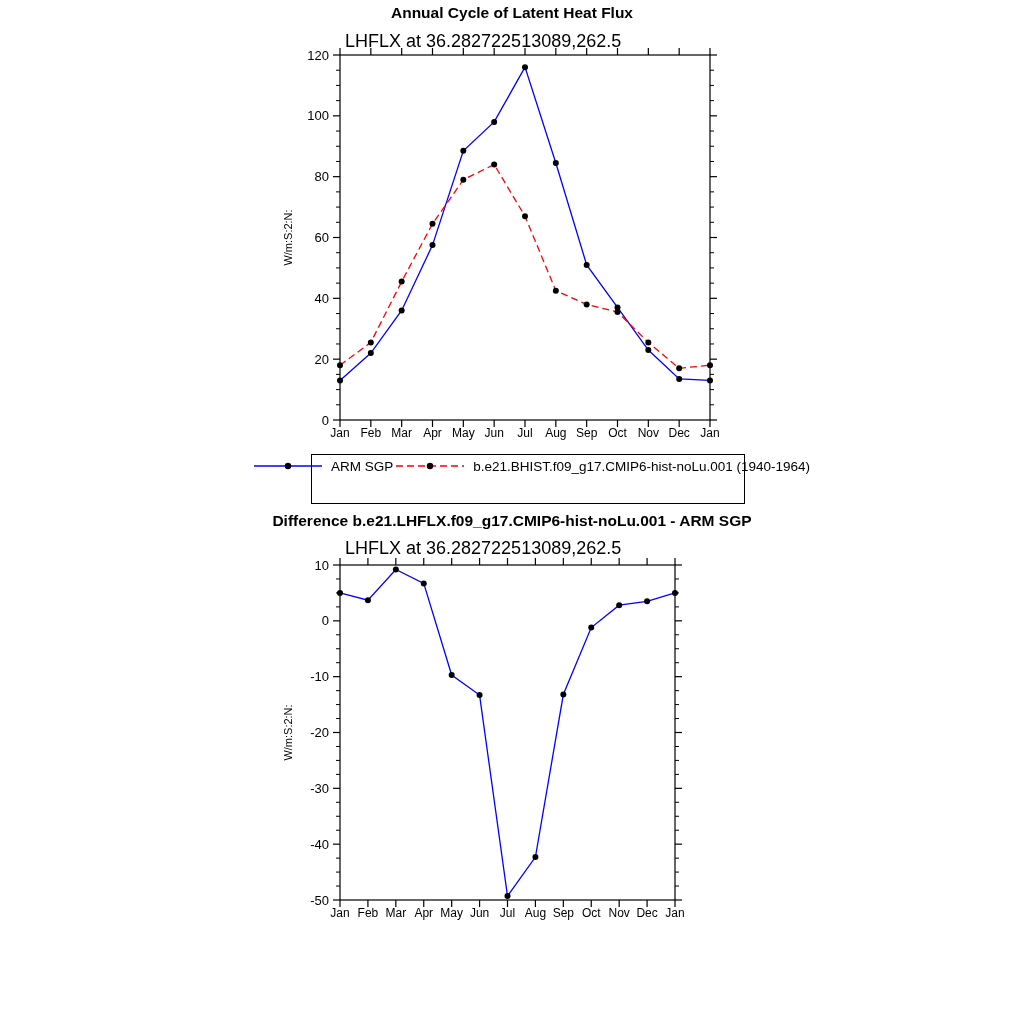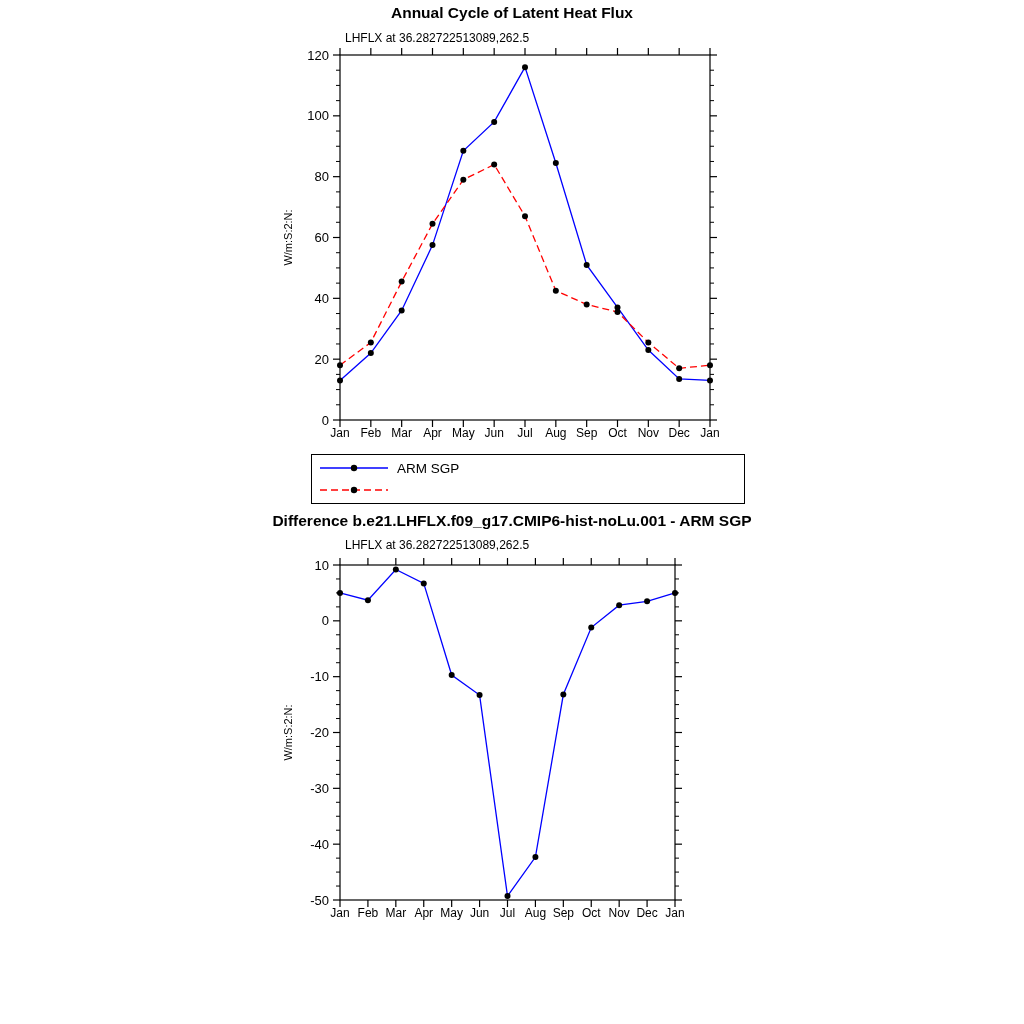--- a/index.html
+++ b/index.html
@@ -15,35 +15,35 @@
   .chart-title {
     position: absolute;
     left: 0;
     width: 1024px;
     text-align: center;
     font-weight: bold;
     font-size: 15.5px;
   }
   .chart-subtitle {
     position: absolute;
-    font-size: 12px;
+    font-size: 18px;
     text-align: right;
   }
   svg { position: absolute; }
   svg text { font-family: "Liberation Sans", sans-serif; fill: #000000; }
   #legend {
     position: absolute;
     left: 311px;
     top: 454px;
     width: 434px;
     height: 50px;
     border: 1px solid #000000;
     box-sizing: border-box;
     display: flex;
-    flex-direction: column;
+    flex-direction: row;
     justify-content: center;
     padding-left: 5px;
     background: #ffffff;
   }
   .legend-row {
     display: flex;
     align-items: center;
     height: 22px;
     gap: 6px;
   }
@@ -194,20 +194,21 @@
           <line x1="3" y1="8" x2="71" y2="8" stroke="#0000ff" stroke-width="1.4"></line>
           <circle cx="37" cy="8" r="3.2" fill="#000000"></circle>
         </svg>
       <span class="legend-label">ARM SGP</span>
     </div>
     <div class="legend-row">
       <svg width="74" height="16">
           <line x1="3" y1="8" x2="71" y2="8" stroke="#ff0000" stroke-width="1.4" stroke-dasharray="7 4"></line>
           <circle cx="37" cy="8" r="3.2" fill="#000000"></circle>
         </svg>
+      <span class="legend-label">b.e21.BHIST.f09_g17.CMIP6-hist-noLu.001 (1940-1964)</span>
     </div>
   </div>
 
   <div class="chart-title" style="top: 512px;">Difference b.e21.LHFLX.f09_g17.CMIP6-hist-noLu.001 - ARM SGP</div>
 
   <div class="chart-subtitle" style="left: 345px; top: 538px;">LHFLX at 36.282722513089,262.5</div>
 
   <svg id="chart1" width="440" height="378" style="left: 270px; top: 555px;">
       <rect x="70" y="10" width="335" height="335" fill="none" stroke="#000" stroke-width="1.2"></rect>
       <line x1="66" y1="331.0416666666667" x2="70" y2="331.0416666666667" stroke="#000" stroke-width="1"></line>

